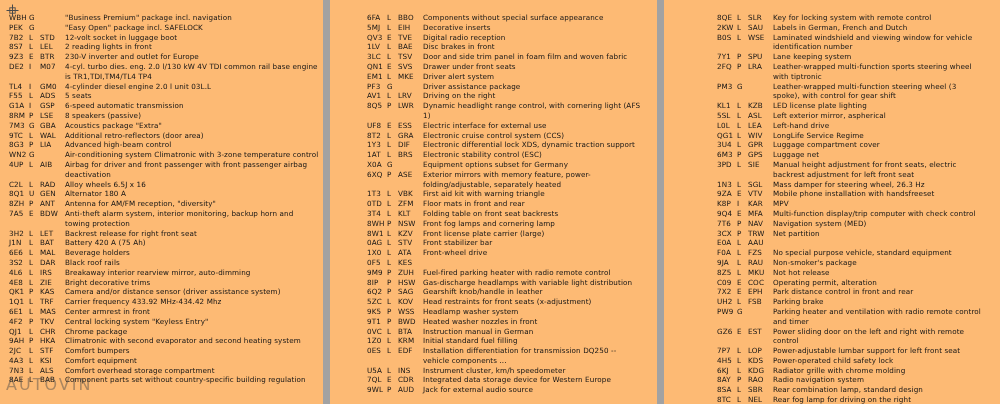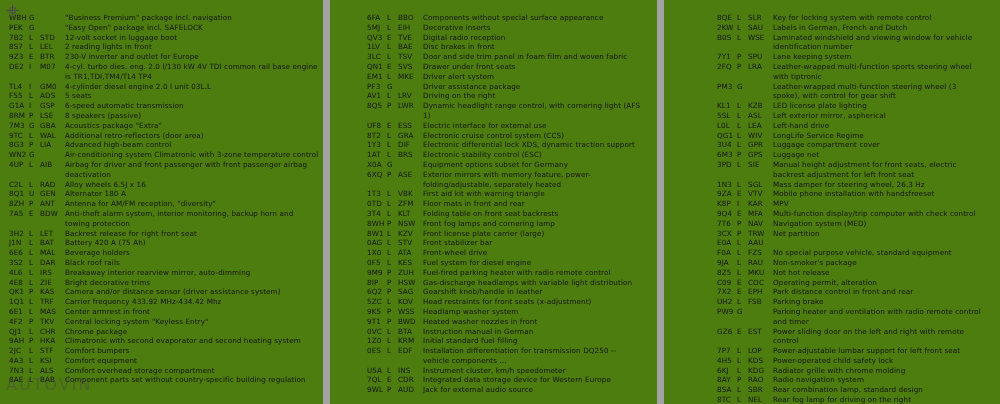--- a/index.html
+++ b/index.html
@@ -8,21 +8,21 @@
     background:#a2a2a2;
     font-family:"DejaVu Sans","Liberation Sans",sans-serif;
   }
   .canvas {
     position:relative;
     width:1000px; height:404px;
     display:flex; gap:7px;
     background:#a2a2a2;
   }
   .page {
-    background:#4d7c0f;
+    background:#fdba74;
     height:404px;
     padding-top:13px;
     flex:0 0 auto;
     overflow:hidden;
   }
   .page1 { width:323px; padding-left:9px;  padding-right:3px; }
   .page2 { width:327px; padding-left:37px; padding-right:16px; }
   .page3 { width:336px; padding-left:53px; padding-right:16px; }
   .row {
     display:flex;
@@ -411,21 +411,20 @@
         <div class="row">
           <span class="c-code">1X0</span>
           <span class="c-flag">L</span>
           <span class="c-abbr">ATA</span>
           <span class="c-desc">Front-wheel drive</span>
         </div>
         <div class="row">
           <span class="c-code">0F5</span>
           <span class="c-flag">L</span>
           <span class="c-abbr">KES</span>
-          <span class="c-desc">Fuel system for diesel engine</span>
         </div>
         <div class="row">
           <span class="c-code">9M9</span>
           <span class="c-flag">P</span>
           <span class="c-abbr">ZUH</span>
           <span class="c-desc">Fuel-fired parking heater with radio remote control</span>
         </div>
         <div class="row">
           <span class="c-code">8IP</span>
           <span class="c-flag">P</span>

